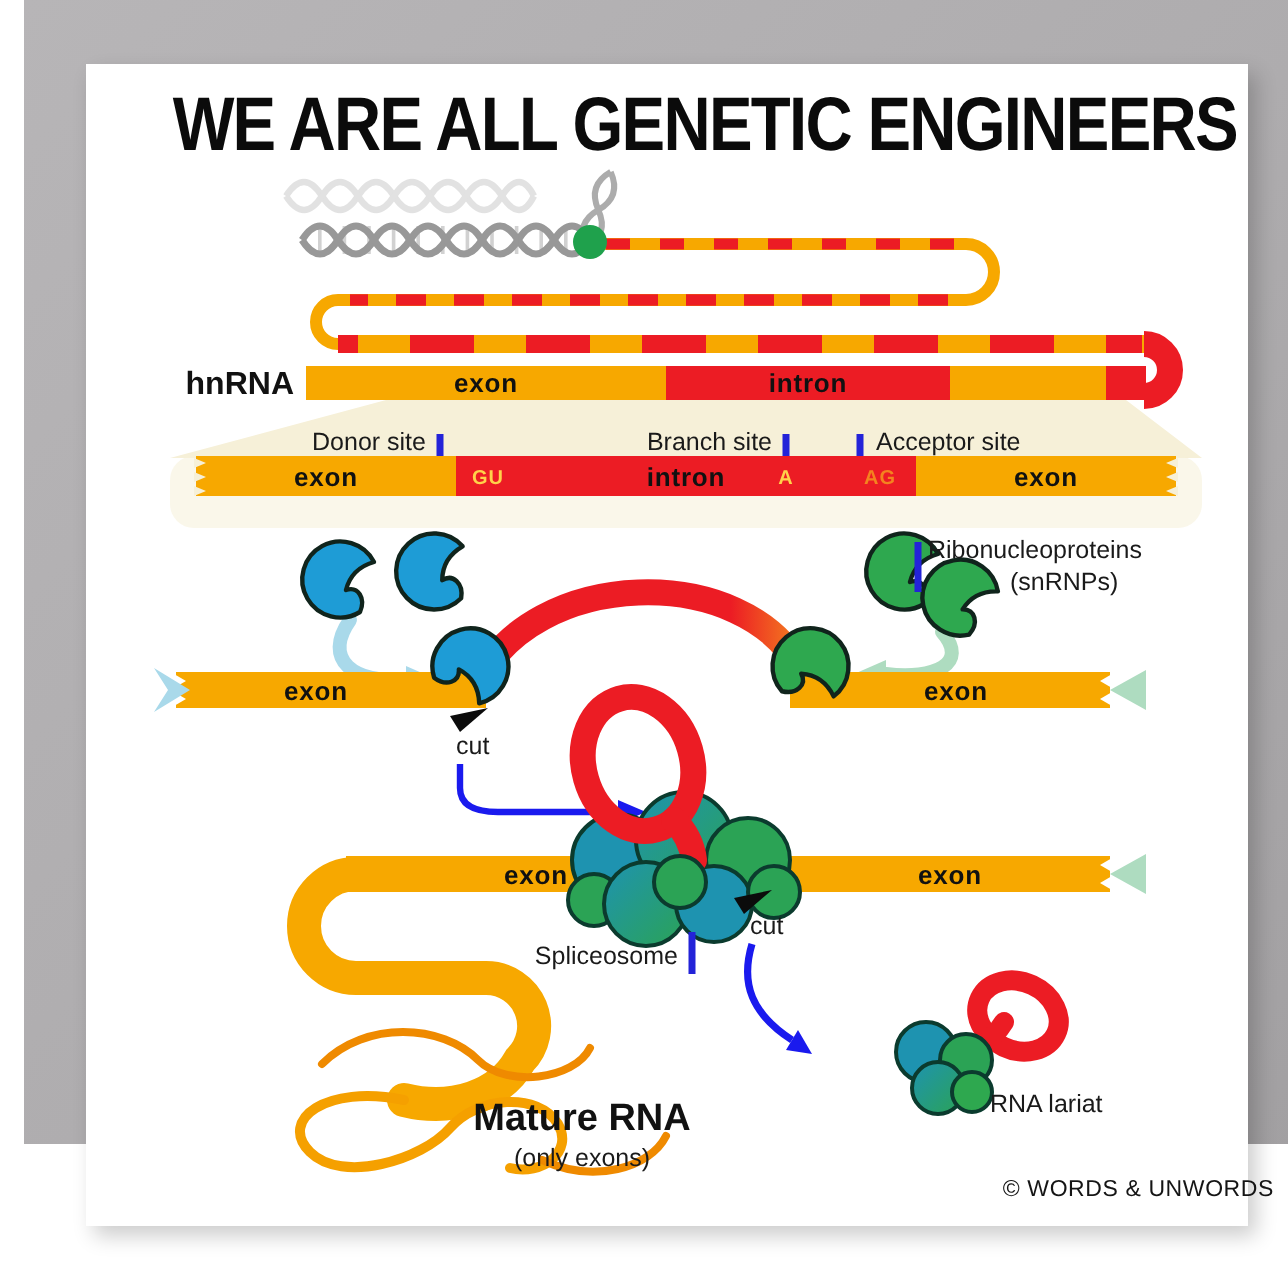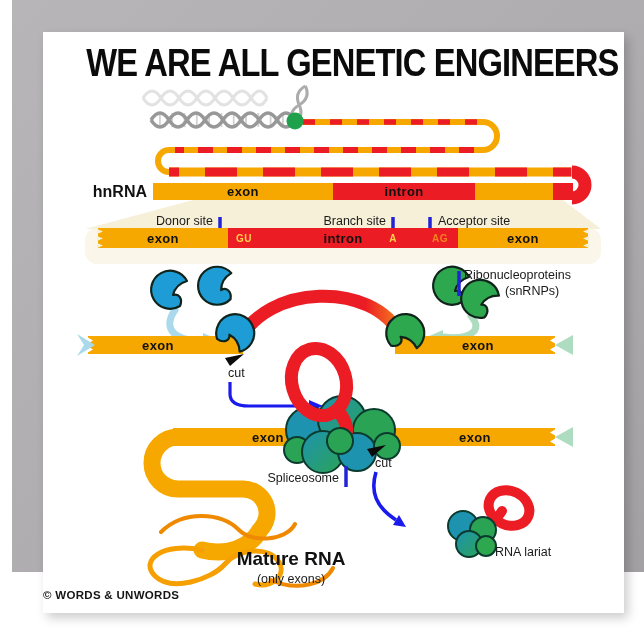--- a/index.html
+++ b/index.html
@@ -4,22 +4,22 @@
 <style>
   html,body{margin:0;padding:0;}
   body{width:644px;height:644px;overflow:hidden;font-family:"Liberation Sans",sans-serif;}
   .stage{position:relative;width:644px;height:572px;
     background:linear-gradient(135deg,#b7b5b7 0%,#aeacae 55%,#a2a0a2 100%);margin-left:12px;}
   .poster{position:absolute;left:31px;top:32px;width:581px;height:581px;background:#ffffff;
     box-shadow:4px 5px 10px rgba(0,0,0,0.20);}
   .title{position:absolute;top:10px;left:0;width:100%;text-align:center;
     font-weight:700;font-size:38px;color:#0b0b0b;letter-spacing:-1px;white-space:nowrap;}
   .title span{display:inline-block;transform:scaleX(0.86);transform-origin:center;}
-  .credit{position:absolute;bottom:12px;left:0;width:100%;text-align:left;
-    font-weight:700;font-size:11.5px;color:#151515;letter-spacing:0.3px;}
+  .credit{position:absolute;bottom:12px;left:13px;width:100%;text-align:right;
+    font-weight:400;font-size:11.5px;color:#151515;letter-spacing:0.3px;}
   svg{position:absolute;left:0;top:0;}
   text{font-family:"Liberation Sans",sans-serif;}
   .seg-label{font-size:13px;font-weight:700;fill:#111111;letter-spacing:0.4px;}
   .site-label{font-size:12.5px;fill:#1a1a1a;}
   .small-label{font-size:12.5px;fill:#1a1a1a;}
   .signal{font-size:10px;font-weight:700;letter-spacing:0.5px;}
   .big-label{font-size:19px;font-weight:700;fill:#111111;}
   .hn-label{font-size:16px;font-weight:700;fill:#111111;}
 </style>
 </head>

